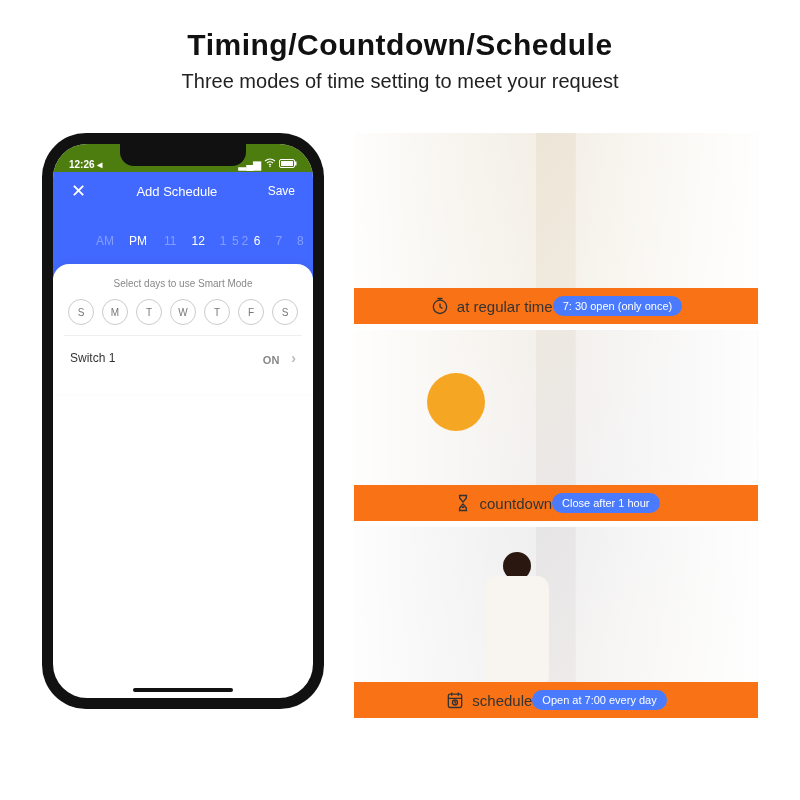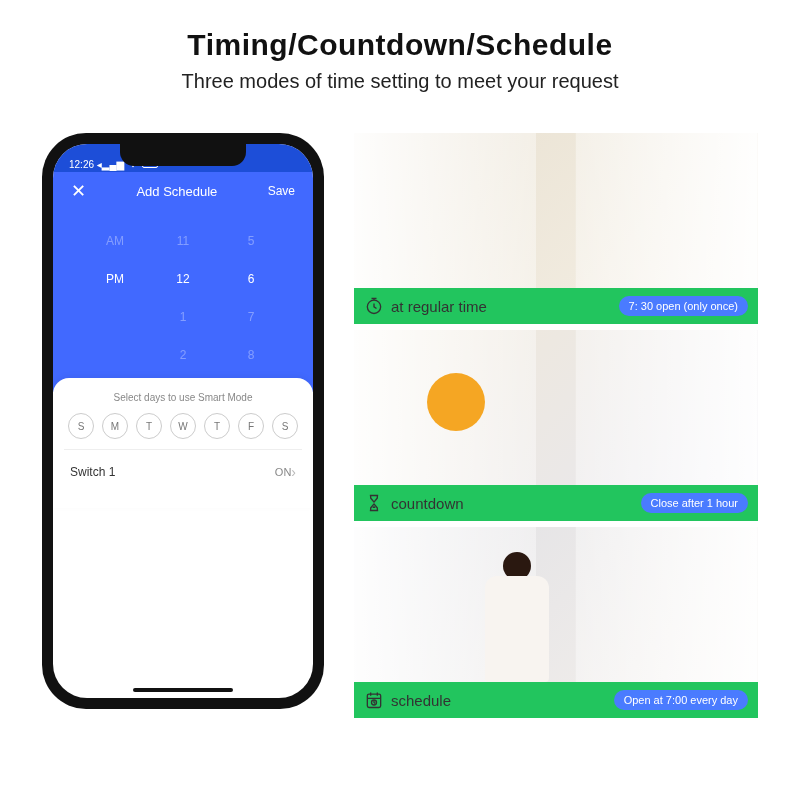--- a/index.html
+++ b/index.html
@@ -26,59 +26,59 @@
     width: 100%; height: 100%; background: #fff; border-radius: 34px;
     overflow: hidden; position: relative; display: flex; flex-direction: column;
   }
   .notch {
     position: absolute; top: 0; left: 50%; transform: translateX(-50%);
     width: 126px; height: 22px; background: #111;
     border-bottom-left-radius: 14px; border-bottom-right-radius: 14px;
     z-index: 10;
   }
   .statusbar {
-    height: 28px; background: #1d4ed8; color: #fff;
-    display: flex; align-items: flex-end;
-    padding: 0 16px 2px 16px; font-size: 10px; font-weight: 400;
+    height: 28px; background: #4d7c0f; color: #fff;
+    display: flex; justify-content: space-between; align-items: flex-end;
+    padding: 0 16px 2px 16px; font-size: 10px; font-weight: 700;
   }
   .sb-right { display:flex; gap:3px; align-items:center;}
   .appheader {
     background: #4169ff; color: #fff; display: flex;
     justify-content: space-between; align-items: center;
     padding: 8px 18px; font-size: 13px;
   }
   .close-x { font-size: 18px; font-weight: 300; }
   .apptitle { font-weight: 500; font-size: 13px;}
   .save { font-size: 12px; }
 
   .timepicker {
     background: #4169ff; color: #fff; display: flex; justify-content: center;
     gap: 30px; padding: 24px 0 30px 0; font-size: 13px;
   }
-  .tp-col { display: flex; flex-direction: column; align-items: center; gap: 24px; width:38px;}
+  .tp-col { display: flex; flex-direction: row; align-items: center; gap: 15px; width:38px;}
   .tp-opt { color: rgba(255,255,255,0.35); font-size:12px;}
   .tp-sel { color: #fff; font-size: 12px; font-weight: 500; }
 
   .card {
     background: #fff; margin-top: -14px; border-top-left-radius: 16px;
     border-top-right-radius: 16px; padding: 14px 11px;
     box-shadow: 0 -2px 6px rgba(0,0,0,0.05);
   }
   .cardlabel { text-align: center; color: #888; font-size: 10px; margin-bottom: 10px; }
   .daysrow { display: flex; justify-content: space-between; padding: 0 4px 10px 4px; border-bottom:1px solid #eee;}
   .daybtn {
     width: 26px; height: 26px; border: 1px solid #ccc; border-radius: 50%;
     display: flex; align-items: center; justify-content: center;
     font-size: 10px; color: #777;
   }
   .switchrow {
     display: flex; justify-content: space-between; align-items: center;
     padding: 14px 6px; font-size: 12px; color: #333;
   }
-  .switchright { display: flex; align-items: center; gap: 0; color: #888; font-size: 11px;}
+  .switchright { display: flex; align-items: flex-end; gap: 12px; color: #888; font-size: 11px; font-weight: bold;}
   .chev { color: #bbb; font-size: 14px;}
   .homebar { position:absolute; bottom:6px; left:50%; transform:translateX(-50%); width:100px; height:4px; background:#111; border-radius:2px;}
 
   
   .rightcol { flex: 1; display: flex; flex-direction: column; gap: 6px; }
   .tile { display: flex; flex-direction: column; }
   .tileimg {
     height: 155px; background: linear-gradient(135deg, #e8e0d0, #f5f0e6);
     position: relative; overflow:hidden;
   }
@@ -89,21 +89,21 @@
   .curtain.left{ left:0;}
   .curtain.right{ right:0; transform:scaleX(-1);}
   .tileimg.t2 { background: linear-gradient(135deg, #f0e8d8, #e8e8f0);}
   .tileimg.t2::after{content:"";position:absolute;left:18%;top:28%;width:58px;height:58px;background:#f5a623;border-radius:50%;}
   .tileimg.t3 { background: linear-gradient(135deg, #e0e0e4, #f4f0ec);}
   .person{position:absolute;left:30%;bottom:0;width:80px;height:130px;}
   .person::before{content:"";position:absolute;top:0;left:28px;width:28px;height:28px;background:#2a1810;border-radius:50%;}
   .person::after{content:"";position:absolute;top:24px;left:10px;width:64px;height:106px;background:#f8f4f0;border-radius:12px 12px 4px 4px;}
 
   .tilefoot {
-    background: #22c55e; display: flex; justify-content: space-between;
+    background: #f97316; display: flex; justify-content: center;
     align-items: center; padding: 6px 10px; height: 36px;
   }
   .tf-left { display: flex; align-items: center; gap: 7px; font-size: 15px; color: #333; font-weight: 500;}
   .tf-icon { width: 20px; height: 20px; display:flex; align-items:center; justify-content:center;}
   .tf-icon svg { width:20px; height:20px; stroke:#333; fill:none; stroke-width:1.6;}
   .badge {
     background: #4a7bff; color: #fff; font-size: 11px;
     padding: 4px 10px; border-radius: 12px; font-weight:500;
   }
 </style>

